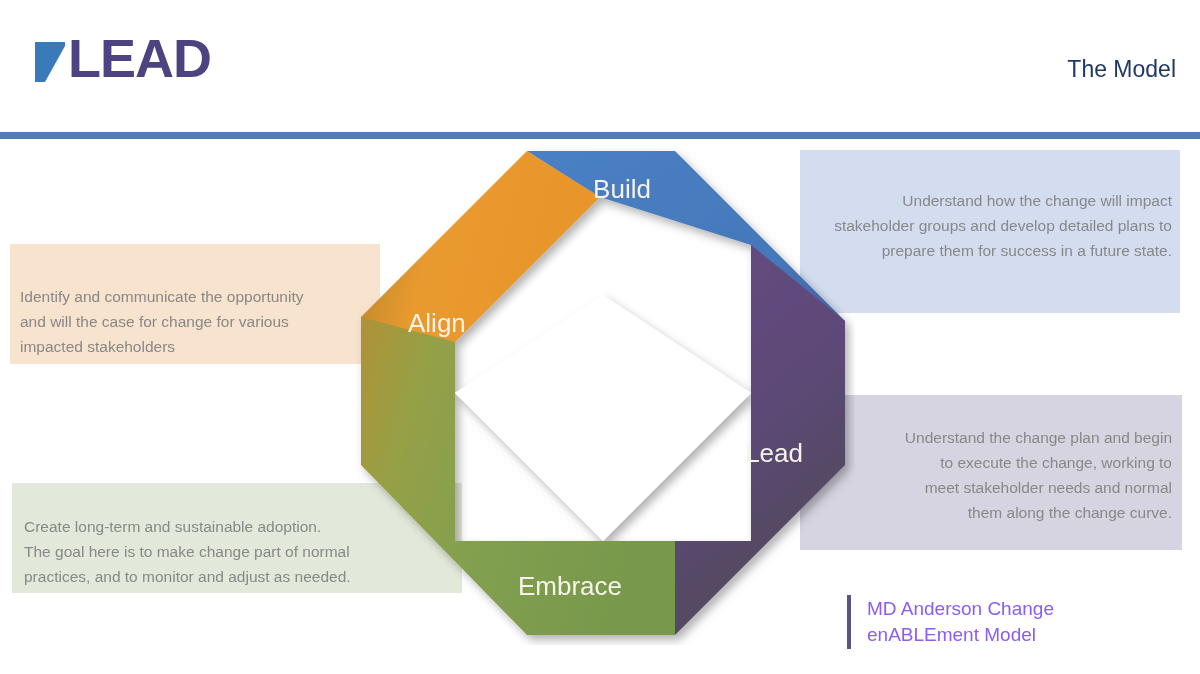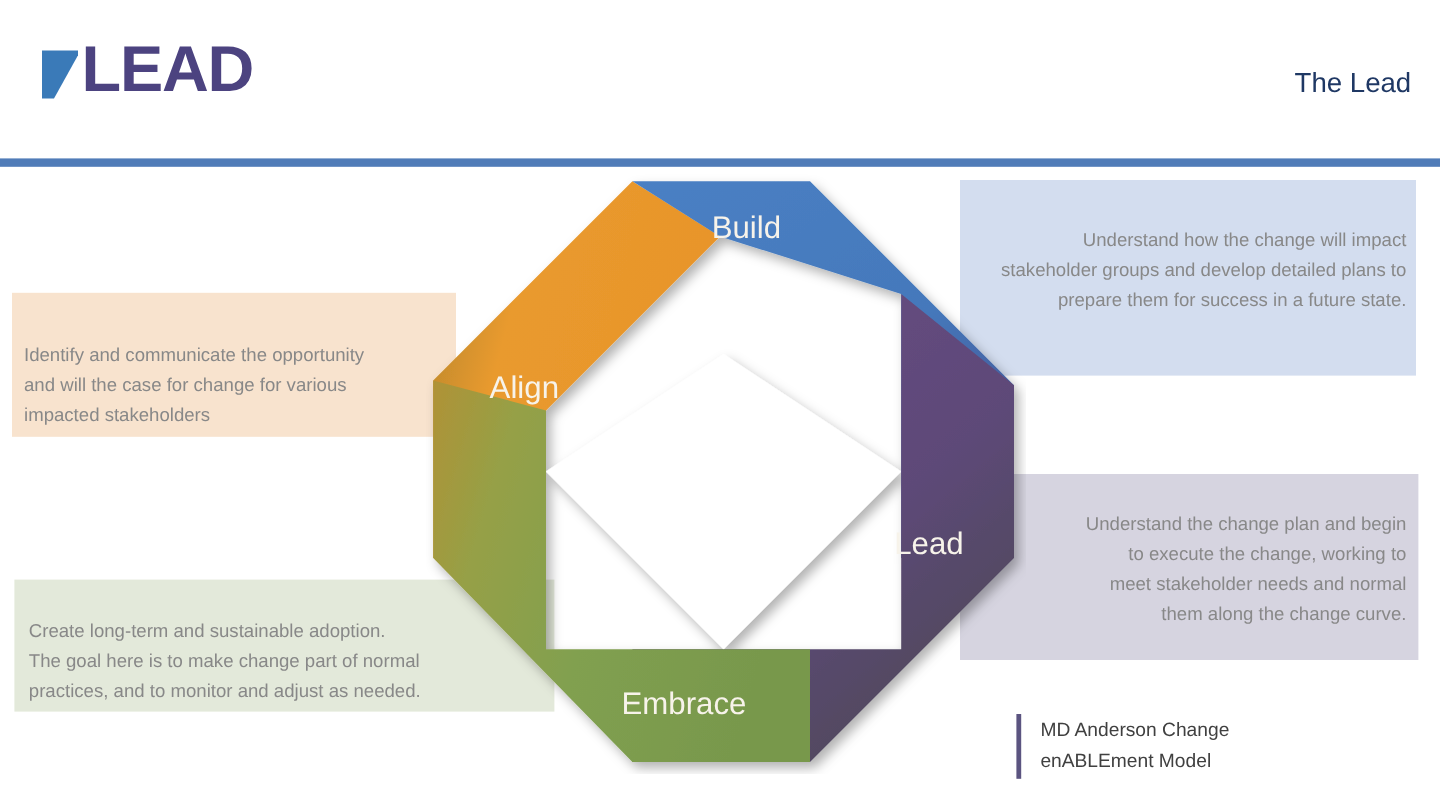--- a/index.html
+++ b/index.html
@@ -108,40 +108,40 @@
     line-height: 56px;
     font-family: "Liberation Sans", sans-serif;
   }
   .able-divider {
     width: 4px;
     height: 54px;
     background: #5b5480;
     margin: 0 16px 0 14px;
   }
   .able-sub {
-    font-size: 16px;
+    font-size: 19px;
     line-height: 26px;
-    color: #404040;
+    color: #8b5cf6;
     white-space: pre-line;
     font-family: "Liberation Sans", sans-serif;
   }
 </style>
 </head>
 <body>
 
 <div class="header">
 
   <div class="logo">
     <svg class="logo-mark" viewBox="0 0 34 44">
       <polygon points="2,2 32,2 32,6 12,42 2,42" fill="#3a7ab8"></polygon>
     </svg>
     <span class="logo-word">LEAD</span>
   </div>
 
-  <div class="header-title">The Lead</div>
+  <div class="header-title">The Model</div>
 </div>
 <div class="header-rule"></div>
 
 <div class="band" id="band-align"></div>
 <div class="band" id="band-embrace"></div>
 <div class="band" id="band-build"></div>
 <div class="band" id="band-lead"></div>
 
 <svg id="diamond-svg" viewBox="0 0 500 500">
   <defs>

